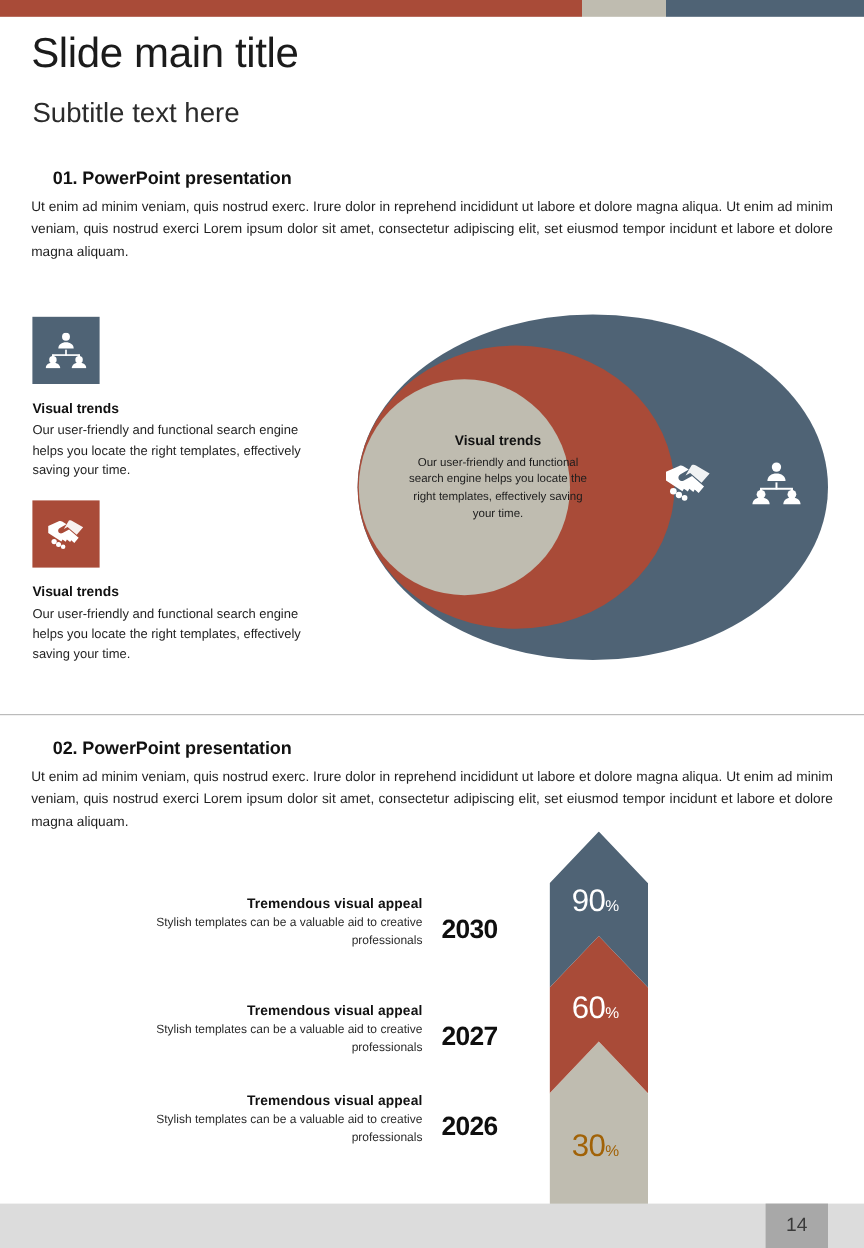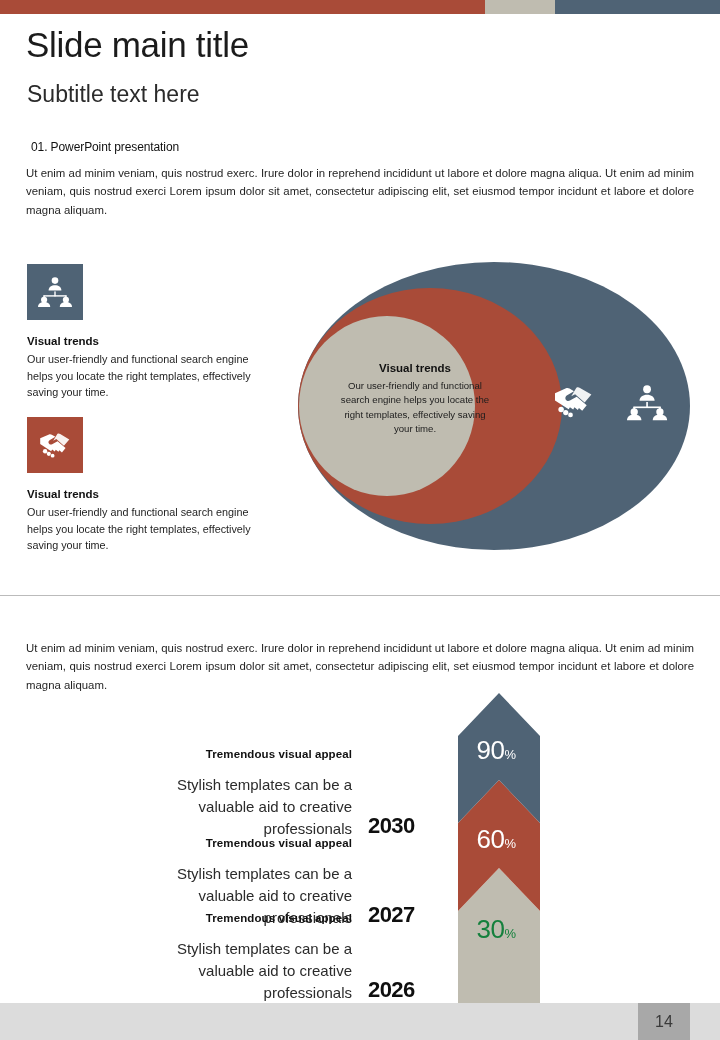--- a/index.html
+++ b/index.html
@@ -43,23 +43,23 @@
     left: 27px; top: 81px;
     font-size: 23px;
     font-weight: 400;
     color: #2b2b2b;
     line-height: 1.2;
   }
 
   
   .section-heading {
     position: absolute;
-    left: 31px;
-    font-size: 12px;
-    font-weight: normal;
+    left: 44px;
+    font-size: 15px;
+    font-weight: bold;
     color: #111111;
     letter-spacing: -0.1px;
   }
   .section-body {
     position: absolute;
     left: 26px;
     width: 668px;
     font-size: 11.4px;
     line-height: 1.62;
     color: #1f1f1f;
@@ -141,39 +141,39 @@
     left: 458px;
     width: 76px;
     text-align: center;
     font-size: 26px;
     font-weight: 400;
     letter-spacing: -0.5px;
   }
   .arrow-pct .unit { font-size: 13px; vertical-align: baseline; }
   #pct-0 { top: 735px; color: #ffffff; }
   #pct-1 { top: 824px; color: #ffffff; }
-  #pct-2 { top: 914px; color: #15803d; }
+  #pct-2 { top: 939px; color: #a16207; }
 
   
   .tl-row { position: absolute; left: 120px; width: 330px; }
   #tl-row-0 { top: 748px; }
   #tl-row-1 { top: 837px; }
   #tl-row-2 { top: 912px; }
 
-  .tl-inner { display: flex; align-items: flex-end; }
+  .tl-inner { display: flex; align-items: center; }
   .tl-textcol { flex: 1; text-align: right; padding-right: 16px; }
   .tl-title {
     font-size: 11.5px;
     font-weight: bold;
     color: #111111;
     letter-spacing: 0.1px;
   }
   .tl-sub {
-    margin-top: 14px;
-    font-size: 15px;
+    margin-top: 3px;
+    font-size: 10px;
     line-height: 1.45;
     color: #2b2b2b;
   }
   .tl-year {
     width: 82px;
     text-align: left;
     font-size: 22px;
     font-weight: bold;
     color: #0f0f0f;
     letter-spacing: -0.6px;
@@ -276,20 +276,21 @@
     </g>
   </svg>
 
   <div class="venn-label">
     <span class="vl-title">Visual trends</span>
     <span class="vl-text">Our user-friendly and functional search engine helps you locate the right templates, effectively saving your time.</span>
   </div>
 
   <div class="divider"></div>
 
+  <div class="section-heading" id="sec2-head">02. PowerPoint presentation</div>
   <div class="section-body" id="sec2-body">Ut enim ad minim  veniam, quis nostrud exerc. Irure dolor in reprehend incididunt ut labore et dolore magna aliqua. Ut enim ad minim veniam, quis nostrud exerci  Lorem ipsum dolor sit amet, consectetur adipiscing elit, set eiusmod tempor incidunt et labore et dolore magna aliquam.</div>
 
   <svg class="arrow-chart" viewBox="0 0 82 312" preserveAspectRatio="none">
 
     <path d="M0 312 L0 218 L41 175 L82 218 L82 312 Z" fill="#bfbcb0"></path>
 
     <path d="M0 218 L0 130 L41 87 L82 130 L82 218 L41 175 Z" fill="#a94b38"></path>
 
     <path d="M41 0 L82 43 L82 130 L41 87 L0 130 L0 43 Z" fill="#4f6375"></path>
   </svg>

